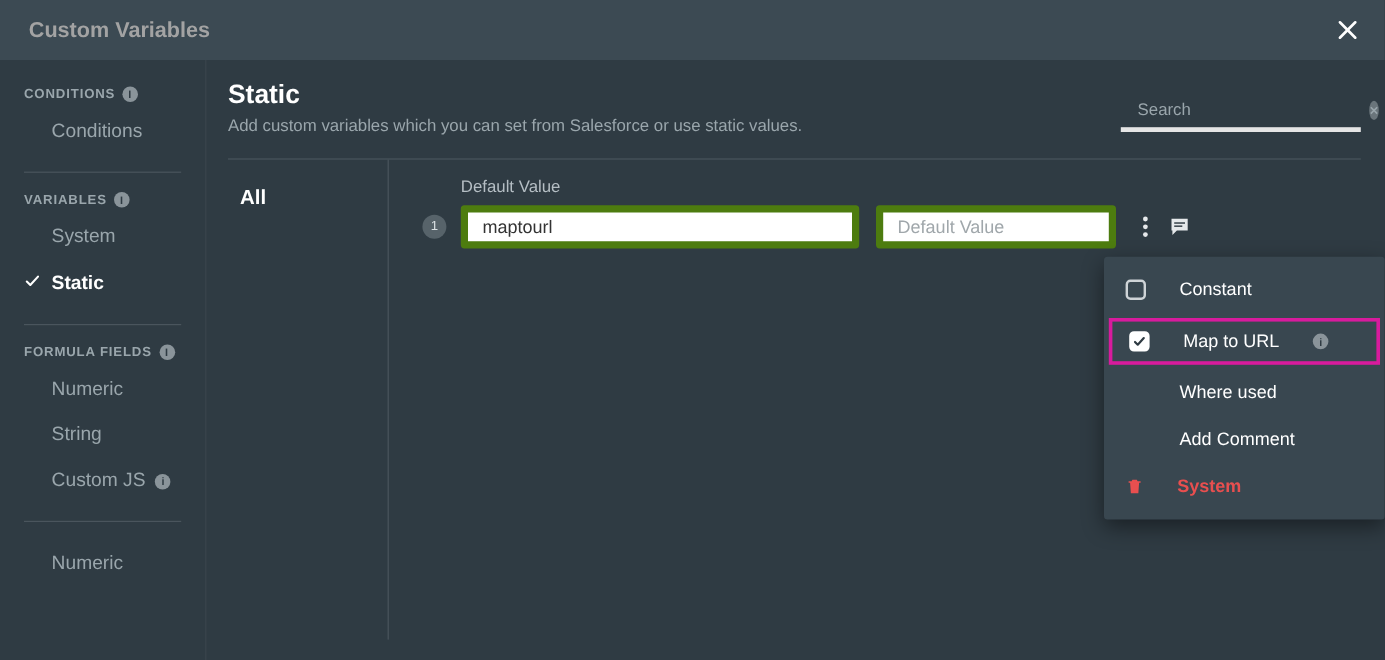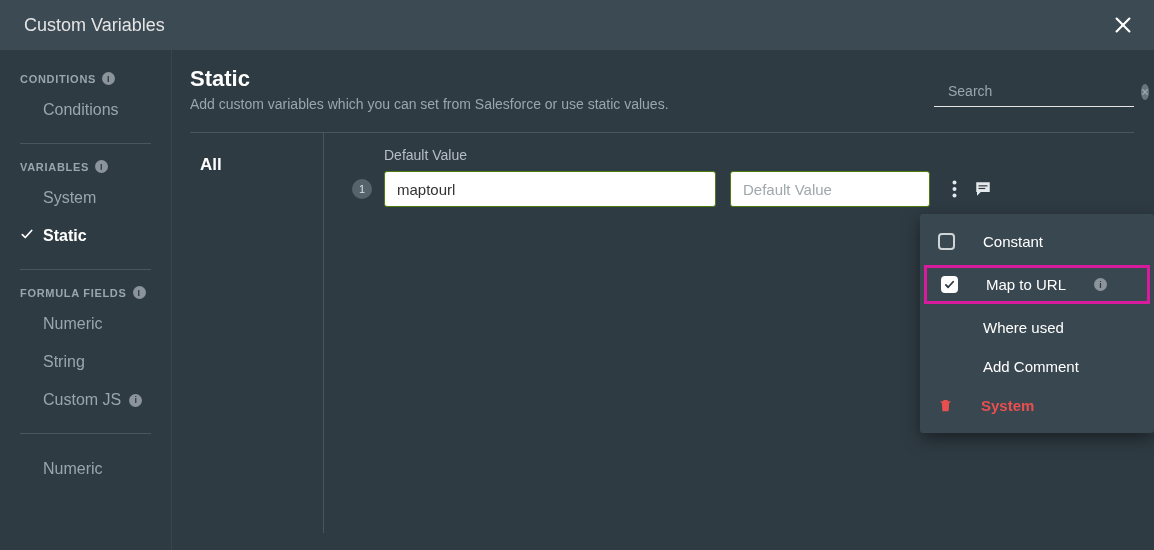--- a/index.html
+++ b/index.html
@@ -31,22 +31,22 @@
   .modal-header {
     height: 50px;
     background: var(--header-bg);
     display: flex;
     align-items: center;
     justify-content: space-between;
     padding: 0 20px 0 24px;
   }
   .modal-title {
     font-size: 18px;
-    font-weight: 400;
-    color: #e5e5e5;
+    font-weight: 700;
+    color: #a3a3a3;
   }
   .close-icon {
     width: 22px; height: 22px;
     cursor: pointer;
     color: #fff;
   }
   .body {
     display: flex;
     height: calc(100% - 50px);
   }
@@ -119,21 +119,21 @@
   }
   .page-sub {
     font-size: 14px;
     color: var(--text-muted);
     margin: 0;
   }
   .search-wrap {
     display: flex;
     align-items: flex-end;
     gap: 10px;
-    border-bottom: 1px solid #e5e5e5;
+    border-bottom: 4px solid #e5e5e5;
     padding: 4px 2px 6px 2px;
     width: 200px;
     margin-top: 12px;
   }
   .search-wrap input {
     flex: 1;
     background: transparent;
     border: none;
     outline: none;
     color: var(--text-light);
@@ -195,21 +195,21 @@
     border-radius: 50%;
     background: #57636a;
     color: #dbe1e4;
     font-size: 11px;
     display: flex; align-items: center; justify-content: center;
     margin-right: -2px;
   }
   input.field {
     height: 36px;
     border-radius: 3px;
-    border: 1px solid #4d7c0f;
+    border: 6px solid #4d7c0f;
     background: var(--input-bg);
     color: var(--input-text);
     font-size: 15px;
     padding: 0 12px;
     outline: none;
   }
   input.field.name { width: 332px; }
   input.field.default { width: 200px; }
   input.field::placeholder { color: var(--placeholder); }
   .row-actions {

